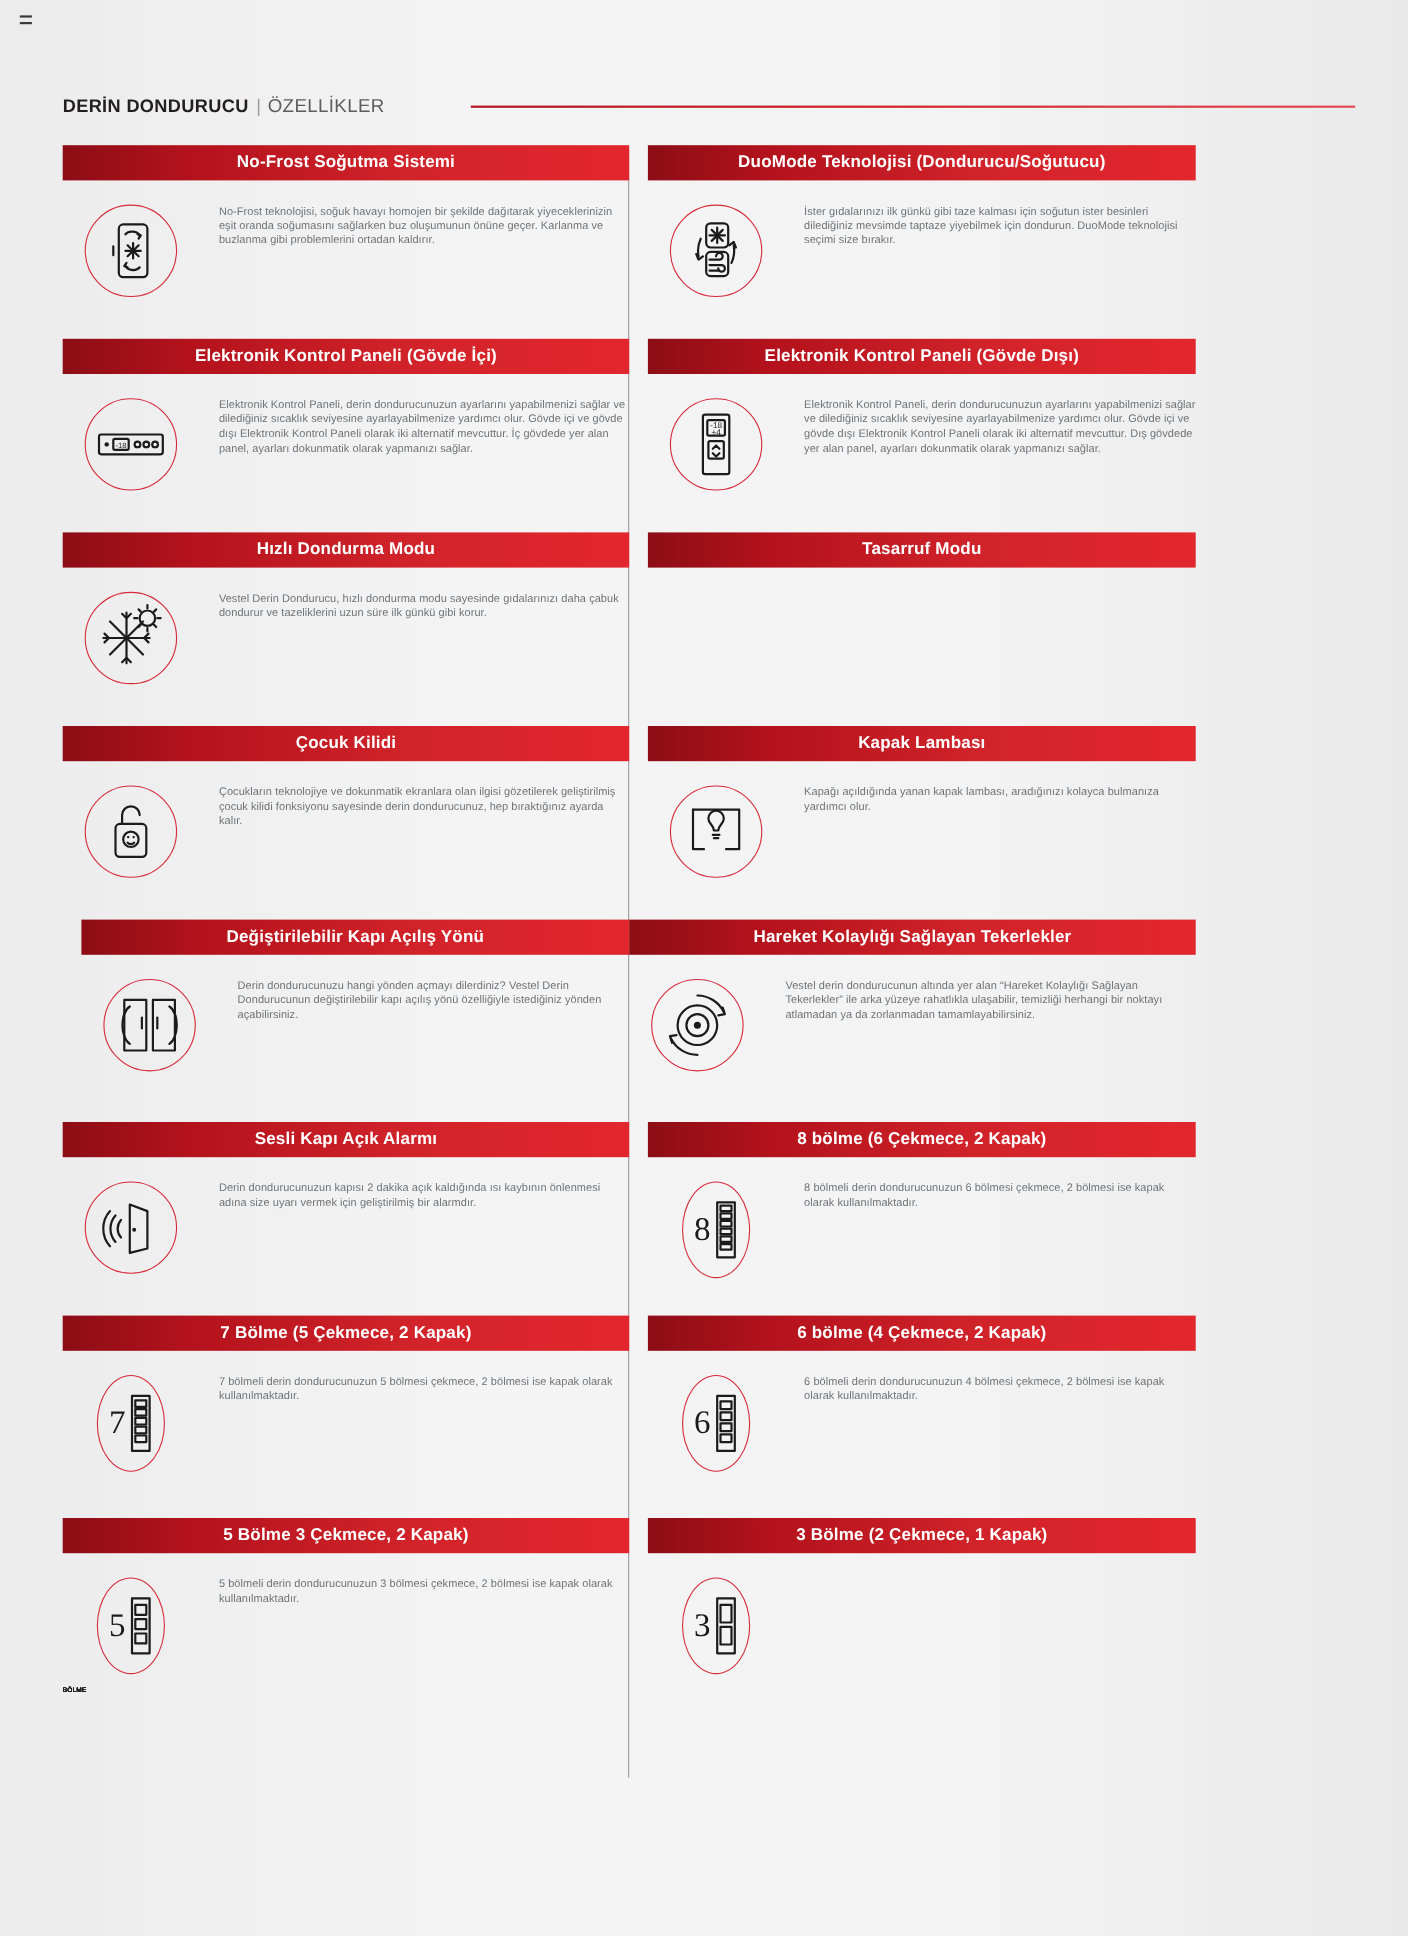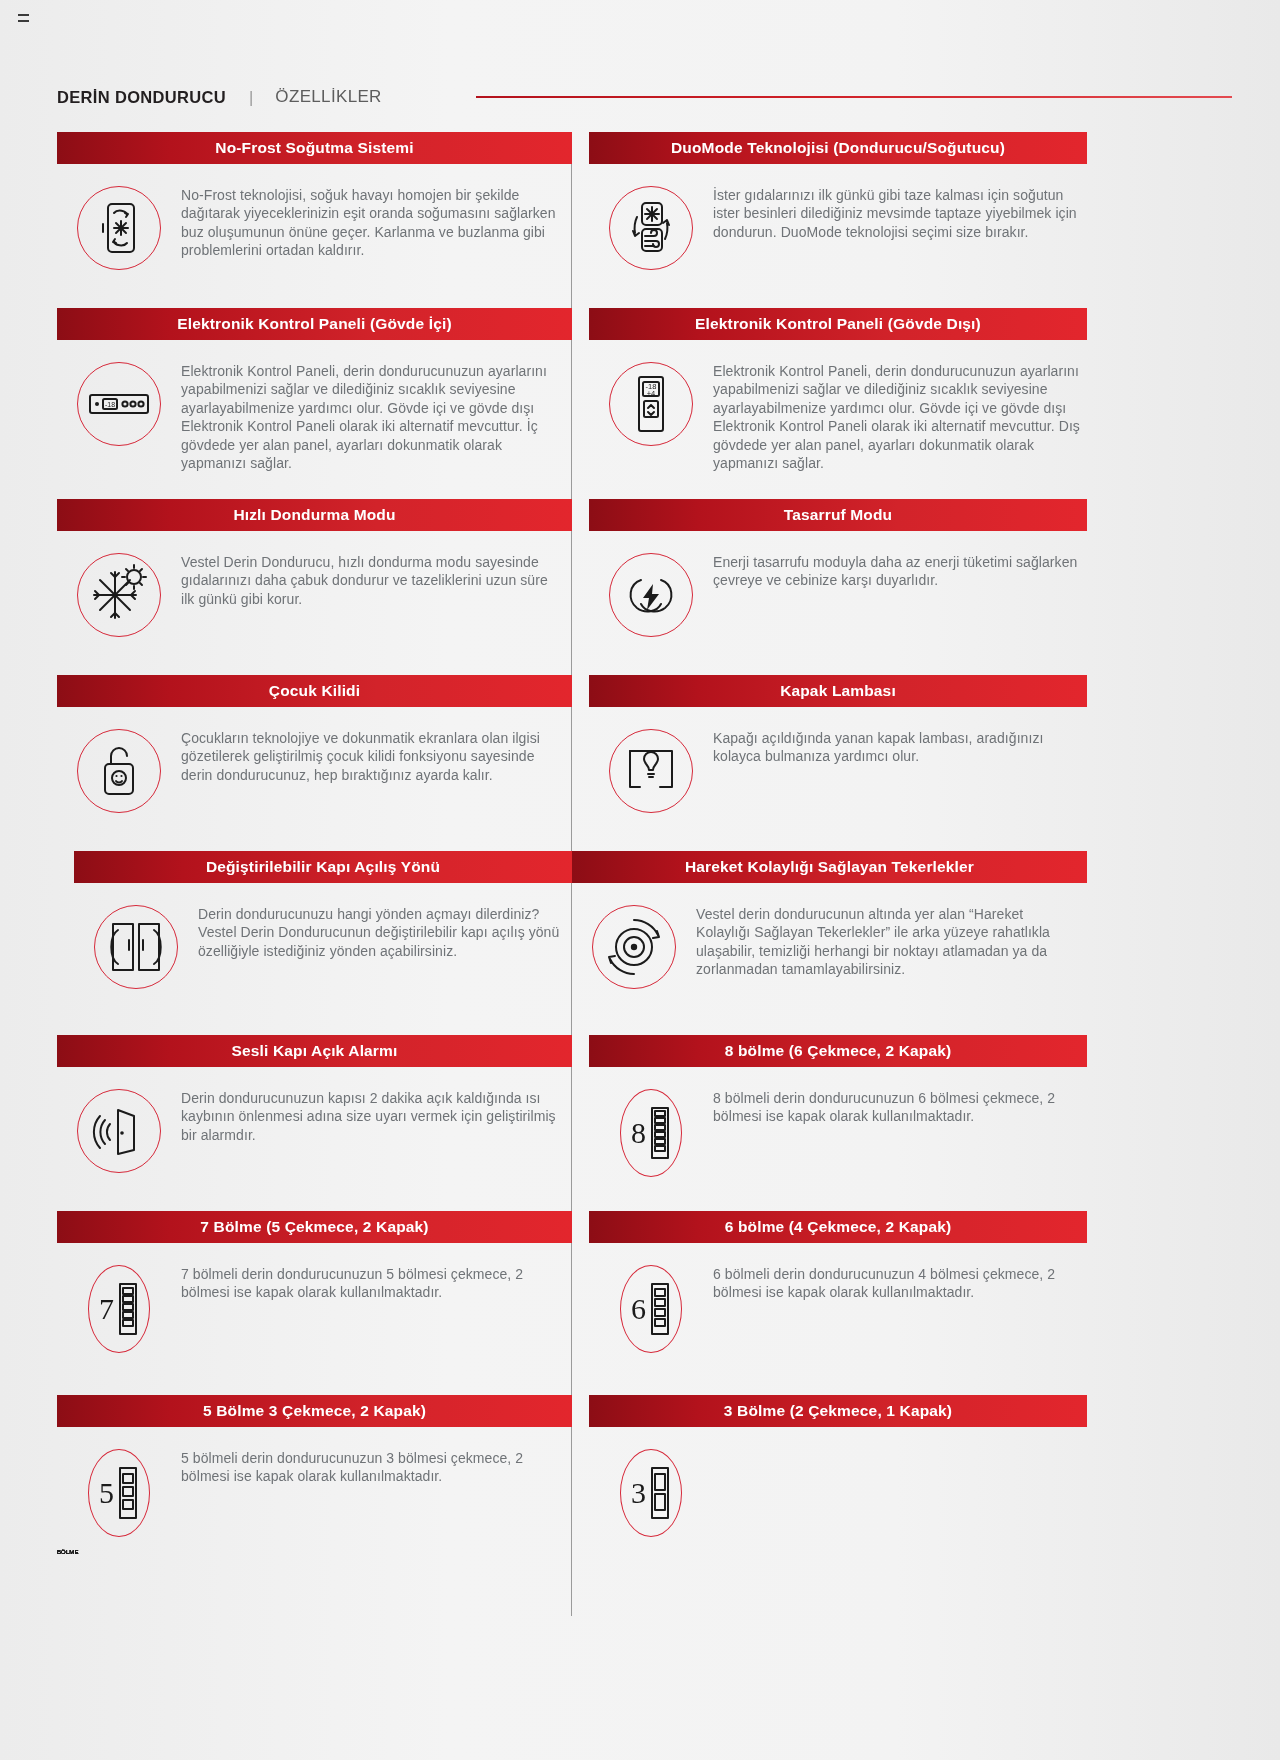--- a/index.html
+++ b/index.html
@@ -32,21 +32,21 @@
 
   
   .header {
     position: absolute;
     left: 57px;
     top: 84px;
     right: 48px;
     height: 26px;
     display: flex;
     align-items: center;
-    gap: 16px;
+    gap: 0;
   }
   .header-title {
     font-size: 16.5px;
     font-weight: bold;
     letter-spacing: .02em;
     color: #231f20;
     white-space: nowrap;
   }
   .header-sep {
     font-size: 16.5px;
@@ -136,26 +136,27 @@
     align-items: center;
     justify-content: center;
   }
   .icon-circle.oval {
     width: 62px;
     height: 88px;
     border-radius: 50%;
   }
 
   .desc {
-    font-size: 14px;
+    font-size: 10px;
     line-height: 1.32;
     color: #6f7377;
     letter-spacing: .005em;
     padding-top: 2px;
     max-width: 375px;
+    margin-left: 18px;
   }
   .spacer-md { height: 26px; }
   .spacer-lg { height: 34px; }
 
   svg { display: block; }
   .stroke { fill: none; stroke: #1b1b1b; stroke-width: 2; stroke-linecap: round; stroke-linejoin: round; }
   .fillblk { fill: #1b1b1b; }
 
   .numicon {
     display: flex;
@@ -330,32 +331,20 @@
                   <line x1="43" y1="21" x2="41" y2="23"></line>
                 </g>
               </svg>
             </div>
           </div>
           <div class="desc">Vestel Derin Dondurucu, hızlı dondurma modu sayesinde gıdalarınızı daha çabuk dondurur ve tazeliklerini uzun süre ilk günkü gibi korur.</div>
         </div>
       </div>
       <div class="cell right">
         <div class="bar">Tasarruf Modu</div>
-        <div class="body">
-          <div class="iconwrap">
-            <div class="icon-circle">
-              <svg width="64" height="50" viewBox="0 0 64 50">
-                <path class="stroke" d="M22 10 C10 14 8 30 18 38 C26 44 38 42 42 34" stroke-width="1.8"></path>
-                <path class="stroke" d="M42 10 C54 14 56 30 46 38 C38 44 26 42 22 34" stroke-width="1.8"></path>
-                <path class="fillblk" d="M34 14 L24 28 L30 28 L28 40 L40 24 L33 24 Z"></path>
-              </svg>
-            </div>
-          </div>
-          <div class="desc">Enerji tasarrufu moduyla daha az enerji tüketimi sağlarken çevreye ve cebinize karşı duyarlıdır.</div>
-        </div>
       </div>
     </div>
 
     <div class="spacer-md"></div>
 
     <div class="row">
       <div class="cell left">
         <div class="bar">Çocuk Kilidi</div>
         <div class="body">
           <div class="iconwrap">

